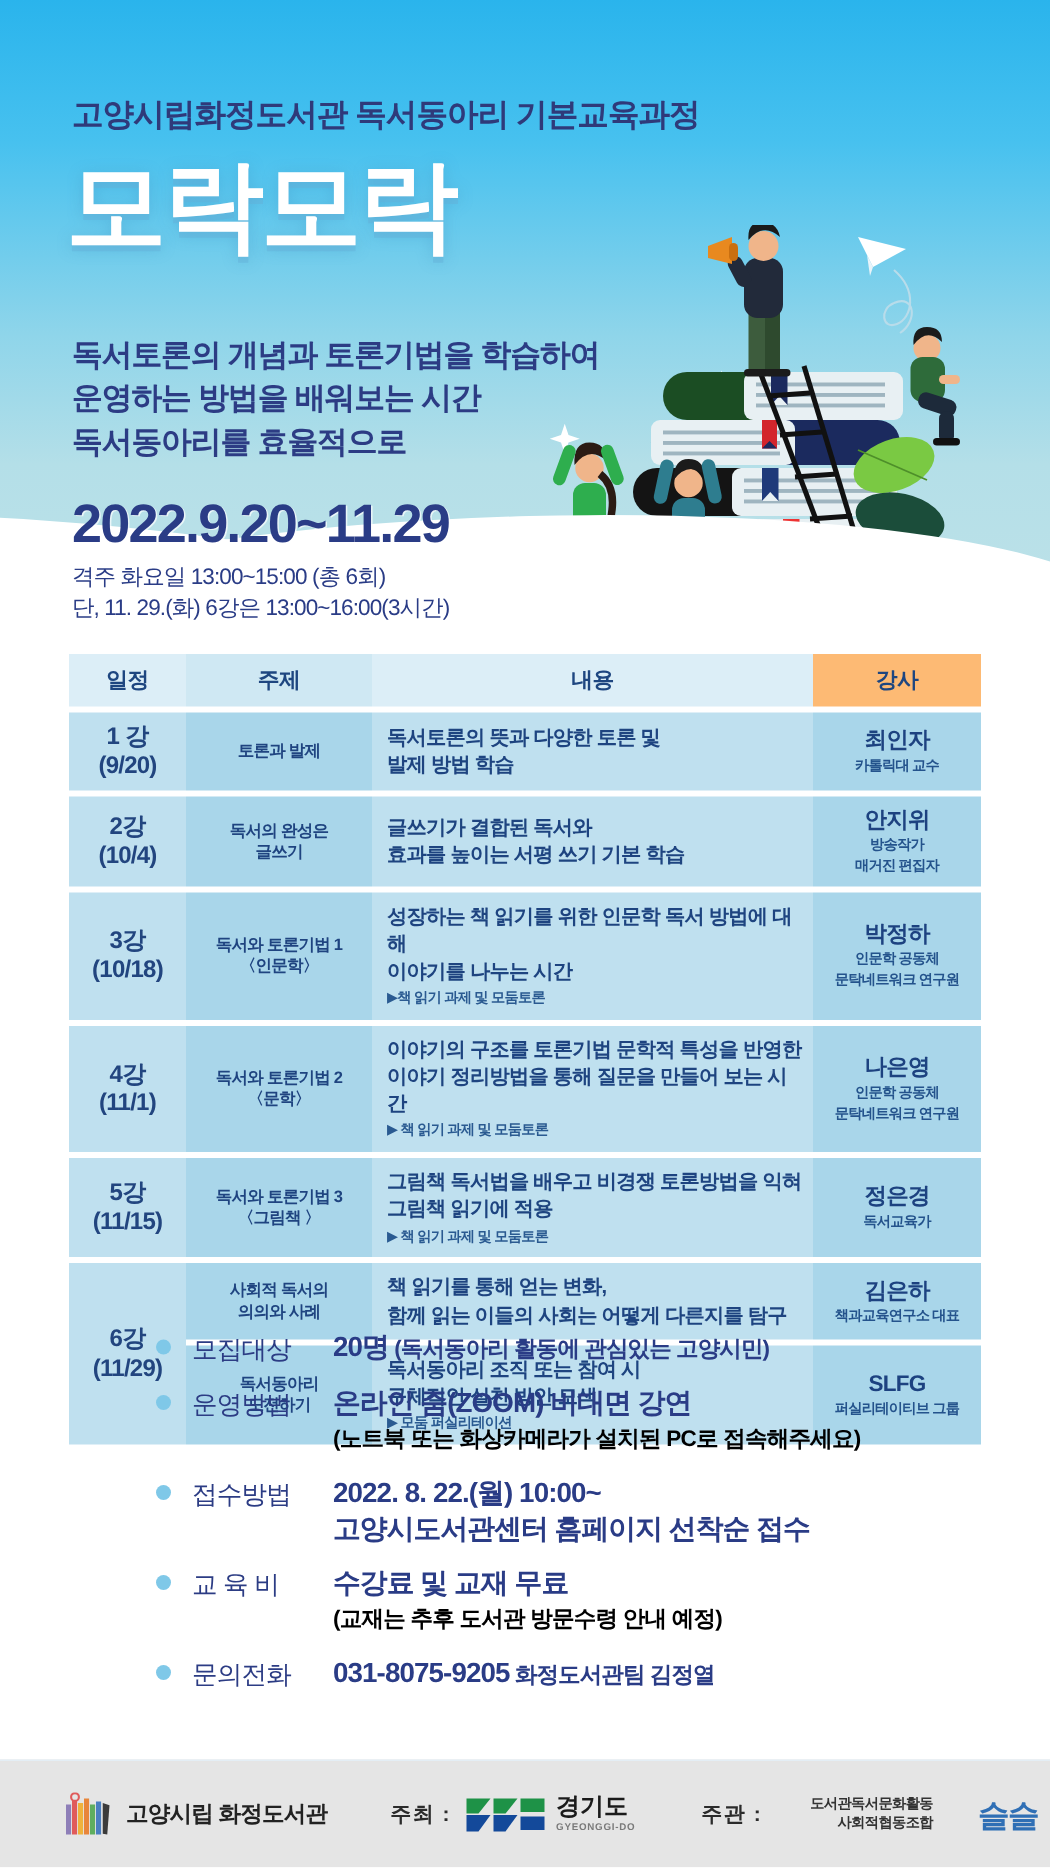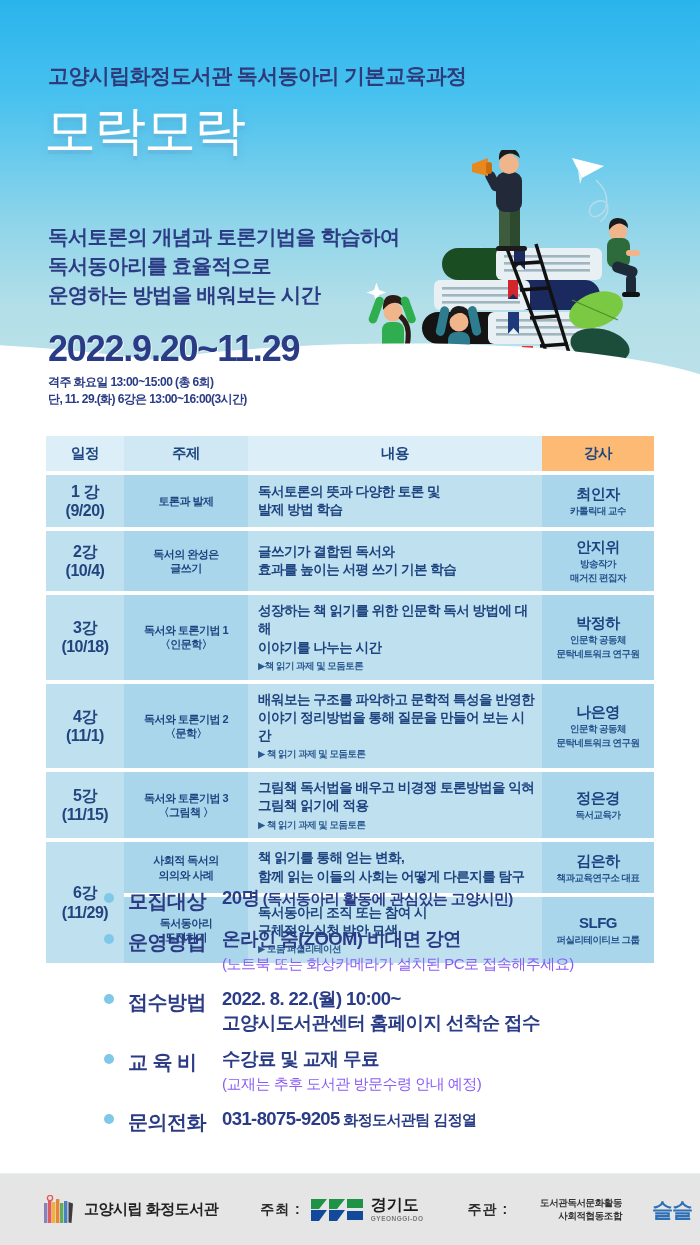--- a/index.html
+++ b/index.html
@@ -37,40 +37,40 @@
     transform: translateY(22px);
   }
 
   .kicker {
     position: absolute; left: 48px; top: 62px;
     font-size: 21px; font-weight: 800; color: #2f3a7a;
     letter-spacing: -0.6px; white-space: nowrap;
   }
   .wordmark {
     position: absolute; left: 44px; top: 104px;
-    font-size: 52px; font-weight: 400; color: #ffffff;
+    font-size: 67px; font-weight: 700; color: #ffffff;
     letter-spacing: -2px; line-height: 1;
     text-shadow: 0 4px 0 rgba(100,175,215,0.45), 0 2px 10px rgba(60,140,190,0.35);
     white-space: nowrap;
   }
   .lead {
     position: absolute; left: 48px; top: 222px;
     font-size: 20.5px; font-weight: 800; color: #2c3c84;
     line-height: 1.42; letter-spacing: -0.7px;
   }
   .bigdate {
     position: absolute; left: 48px; top: 328px;
     font-size: 36px; font-weight: 900; color: #2a3c86;
     letter-spacing: -1.2px;
     text-shadow: 1px 1px 0 rgba(255,255,255,0.7);
     white-space: nowrap;
   }
   .subdate {
     position: absolute; left: 48px; top: 374px;
-    font-size: 12px; font-weight: 700; color: #2a3c86;
+    font-size: 15px; font-weight: 400; color: #2a3c86;
     line-height: 1.42; letter-spacing: -0.6px;
   }
 
   
   .illus { position: absolute; left: 360px; top: 150px; width: 340px; height: 280px; }
 
   
   .tbl {
     position: absolute; left: 46px; top: 432px;
     width: 608px;
@@ -112,27 +112,27 @@
 
   
   .info { position: absolute; left: 104px; top: 886px; width: 560px; }
   .info-row { display: flex; align-items: flex-start; margin-bottom: 12px; }
   .dot {
     width: 10px; height: 10px; border-radius: 50%;
     background: #7fc8e8; margin-top: 7px; margin-right: 14px; flex: 0 0 10px;
   }
   .info-label {
     width: 94px; flex: 0 0 94px;
-    font-size: 20px; font-weight: 700; color: #2c3c84;
+    font-size: 17px; font-weight: 400; color: #2c3c84;
     letter-spacing: -0.5px; padding-top: 2px;
   }
   .info-val { flex: 1; }
   .v1 { font-size: 18.5px; font-weight: 900; color: #2a3c86; letter-spacing: -0.6px; line-height: 1.3; }
   .v1 .small { font-size: 15px; font-weight: 800; }
-  .v2 { font-size: 15px; font-weight: 400; color: #8b5cf6; letter-spacing: -0.5px; line-height: 1.45; margin-top: 2px; }
+  .v2 { font-size: 15px; font-weight: 700; color: #000000; letter-spacing: -0.5px; line-height: 1.45; margin-top: 2px; }
 
   
   .footer {
     position: absolute; left: 0; bottom: 0; width: 700px; height: 72px;
     background: #e5e5e5; border-top: 1px solid #e4eef5;
     display: flex; align-items: center;
   }
   .fgroup { display: flex; align-items: center; }
   .f-label { font-size: 14px; font-weight: 900; color: #2b2b2b; letter-spacing: 1px; margin-right: 8px; }
   .lib-name { font-size: 15px; font-weight: 800; color: #222; letter-spacing: -0.5px; margin-left: 8px; }
@@ -269,22 +269,22 @@
       </svg>
     </div>
 
     <div class="wave-white2"></div>
     <div class="wave-white"></div>
 
     <div class="kicker">고양시립화정도서관 독서동아리 기본교육과정</div>
     <div class="wordmark">모락모락</div>
     <div class="lead">
       <div>독서토론의 개념과 토론기법을 학습하여</div>
+      <div>운영하는 방법을 배워보는 시간</div>
       <div>독서동아리를 효율적으로</div>
-      <div>운영하는 방법을 배워보는 시간</div>
     </div>
     <div class="bigdate">2022.9.20~11.29</div>
     <div class="subdate">
       <div>격주 화요일 13:00~15:00 (총 6회)</div>
       <div>단, 11. 29.(화) 6강은 13:00~16:00(3시간)</div>
     </div>
   </div>
 
   <table class="tbl">
     <thead>
@@ -359,21 +359,21 @@
       <tr>
         <td class="c1">
           <span>4강</span><br>
           <span>(11/1)</span>
         </td>
         <td class="c2">
           <span>독서와 토론기법 2</span><br>
           <span>〈문학〉</span>
         </td>
         <td class="c3">
-          <span>배워보는 구조를 파악하고 문학적 특성을 반영한</span><br>
+          <span>이야기의 구조를 토론기법 문학적 특성을 반영한</span><br>
           <span>이야기 정리방법을 통해 질문을 만들어 보는 시간</span>
           <span class="note">▶ 책 읽기 과제 및 모둠토론</span>
         </td>
         <td class="c4">
           <div class="lect-name">나은영</div>
           <div class="lect-org">인문학 공동체</div>
           <div class="lect-org">문탁네트워크 연구원</div>
         </td>
       </tr>
 

